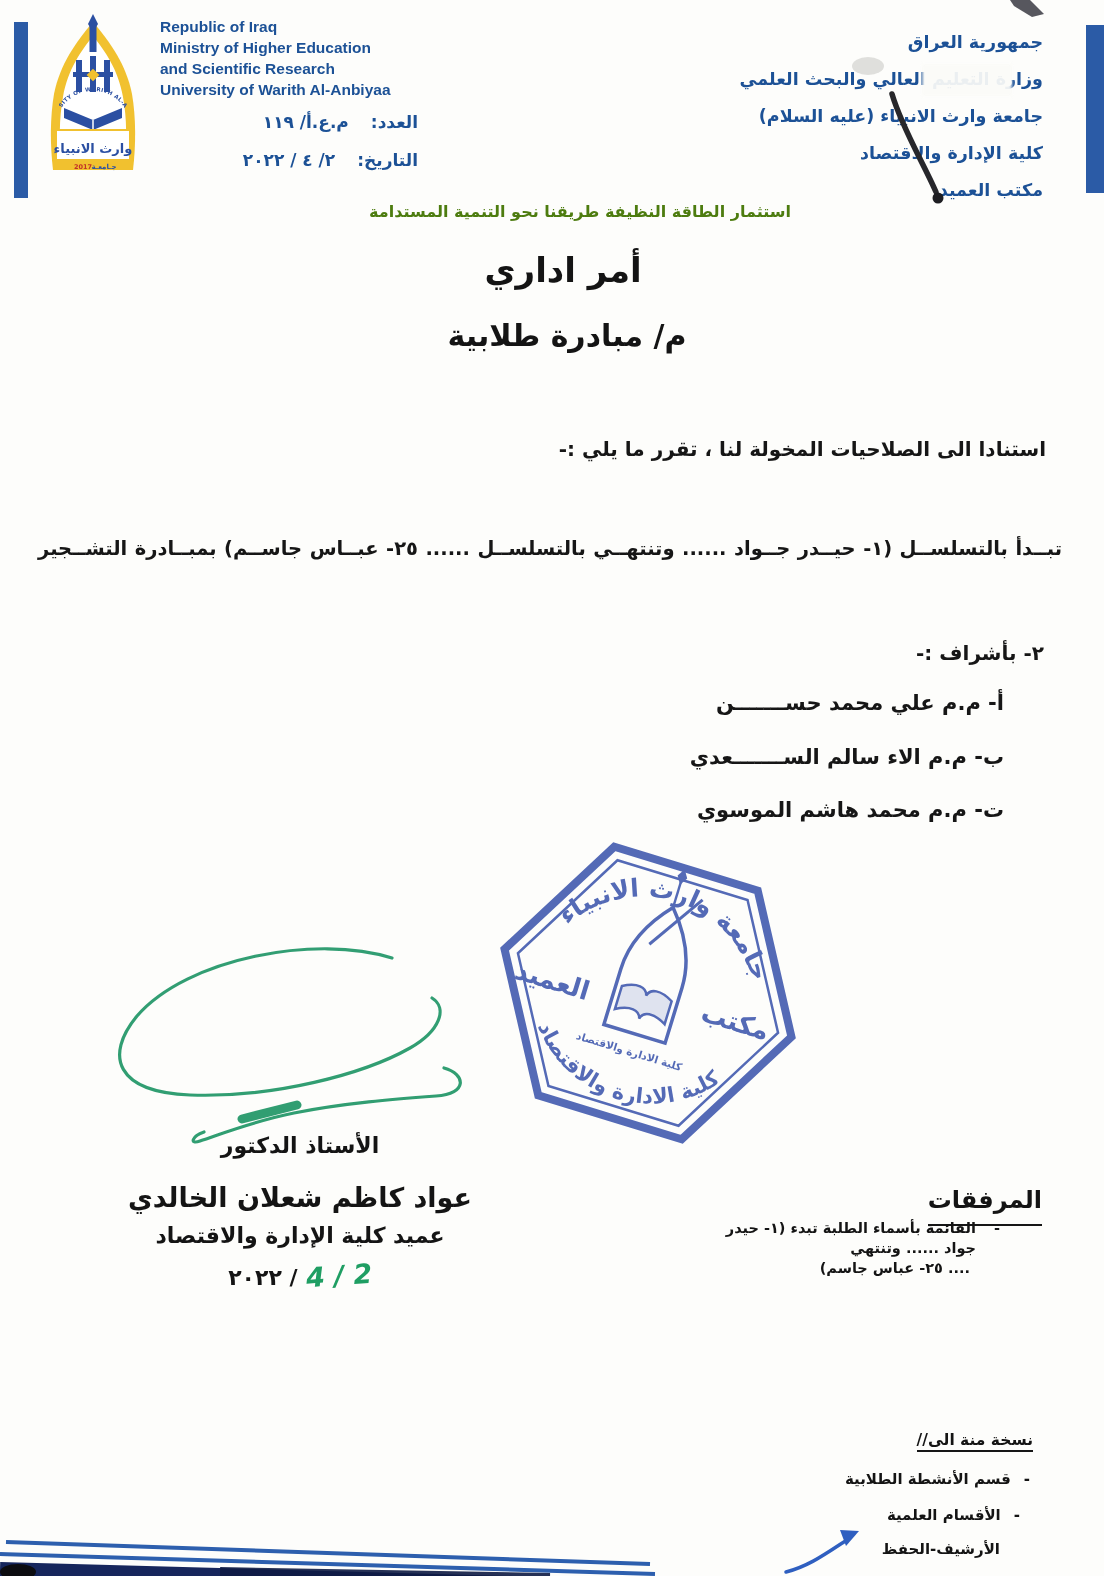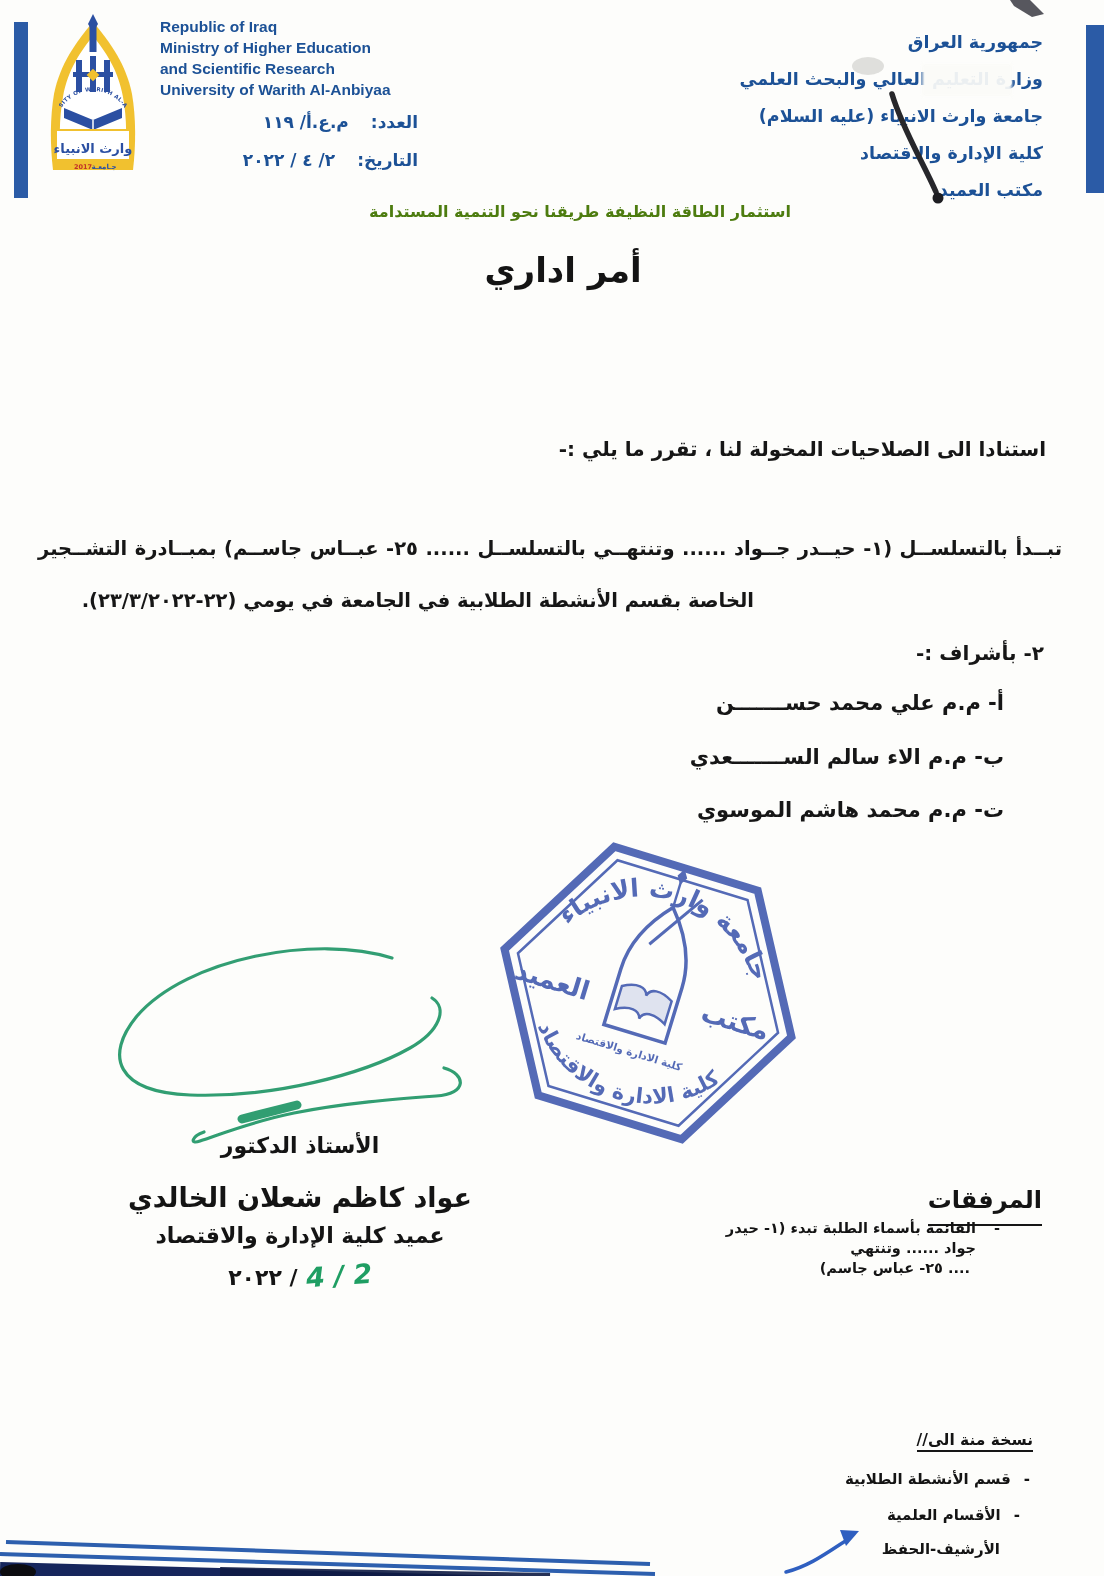--- a/index.html
+++ b/index.html
@@ -111,25 +111,25 @@
     <path d="M 42,58 C 52,92 74,128 86,156" stroke="#27272b" stroke-width="5.5" fill="none" stroke-linecap="round"></path>
     <circle cx="88" cy="162" r="5.5" fill="#1e1e22"></circle>
   </svg>
   <svg class="abs" style="left:1000px;top:0;" width="52" height="20" viewBox="0 0 52 20">
     <polygon points="10,0 30,0 44,14 32,17 14,6" fill="#3a3a42" opacity="0.85"></polygon>
   </svg>
 
   <div class="abs slogan" style="left:330px;top:202px;width:500px;">استثمار الطاقة النظيفة طريقنا نحو التنمية المستدامة</div>
 
   <div class="abs title1" style="left:30px;right:8px;top:250px;">أمر اداري</div>
+  <div class="abs title2" style="left:30px;right:0;top:318px;">م/ مبادرة طلابية</div>
 
   <div class="abs body-line intro" style="right:58px;top:437px;">استنادا الى الصلاحيات المخولة لنا ، تقرر ما يلي :-</div>
 
   <div class="abs body-line p1 just" style="left:38px;right:42px;top:537px;">تبــدأ بالتسلســل (١- حيــدر جــواد ...... وتنتهــي بالتسلســل ...... ٢٥- عبــاس جاســم) بمبــادرة التشــجير</div>
-  <div class="abs body-line p1" style="right:350px;top:589px;">الخاصة بقسم الأنشطة الطلابية في الجامعة في يومي (٢٢-٢٣/٣/٢٠٢٢).</div>
 
   <div class="abs body-line intro" style="right:60px;top:641px;">٢- بأشراف :-</div>
   <div class="abs body-line sup" style="right:100px;top:691px;">أ-  م.م علي محمد حســـــــن</div>
   <div class="abs body-line sup" style="right:100px;top:745px;">ب- م.م الاء سالم الســـــــعدي</div>
   <div class="abs body-line sup" style="right:100px;top:798px;">ت- م.م محمد هاشم الموسوي</div>
 
   <svg class="abs" style="left:487px;top:826px;" width="322" height="334" viewBox="0 0 322 334">
     <g transform="rotate(17 161 167)" stroke="#3d56ad" fill="none" opacity="0.88">
       <polygon points="311,167 236,37 86,37 11,167 86,297 236,297" stroke-width="8"></polygon>
       <polygon points="297,167 229,49 93,49 25,167 93,285 229,285" stroke-width="2.5"></polygon>

